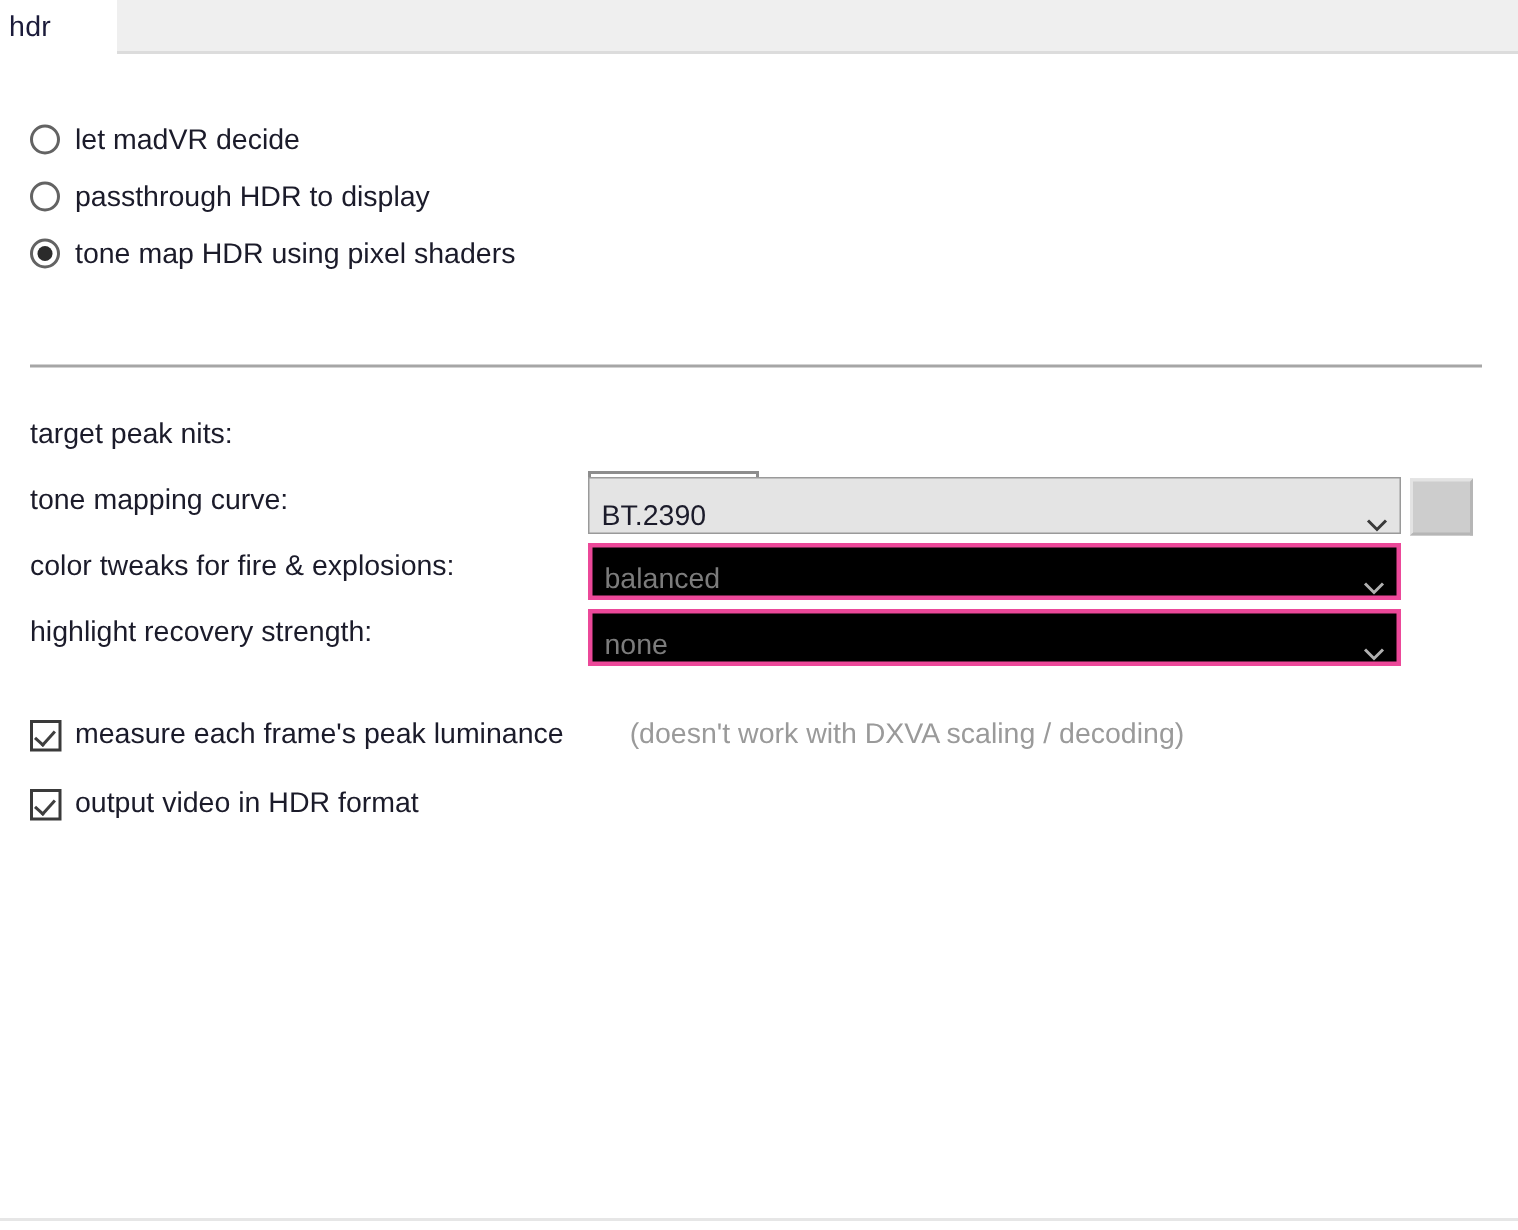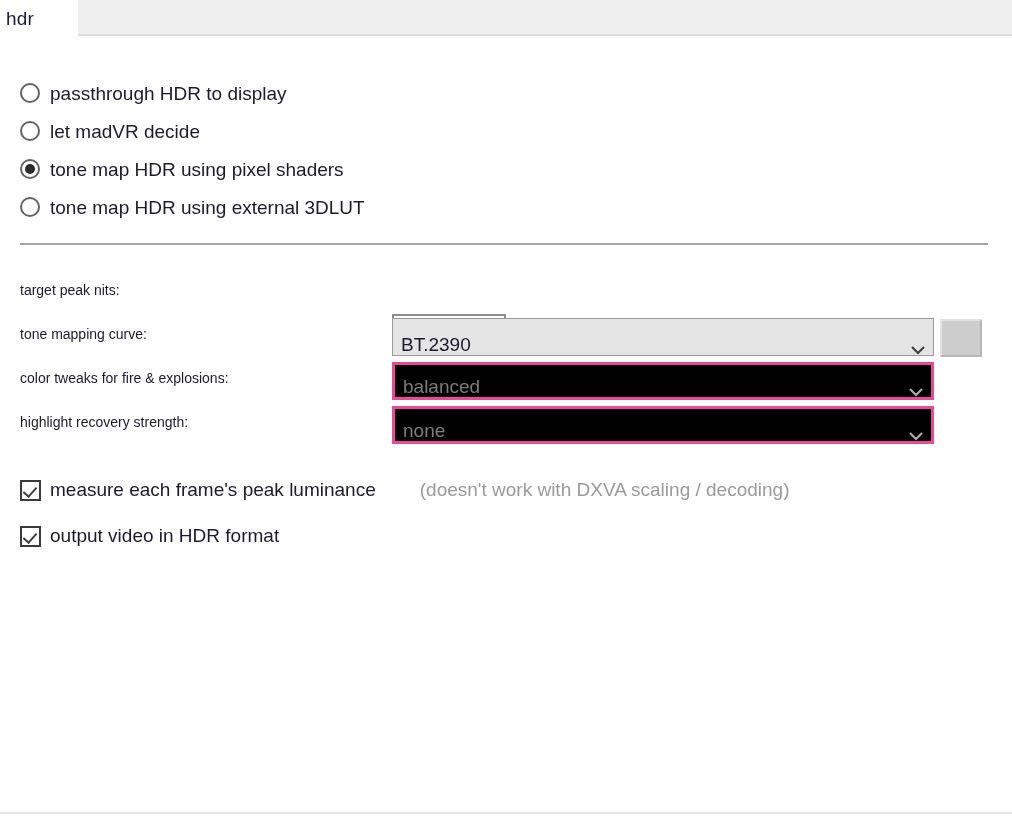--- a/index.html
+++ b/index.html
@@ -117,21 +117,21 @@
     width: 1012px;
   }
   .field-row {
     position: relative;
     height: 44px;
   }
   .field-label {
     position: absolute;
     left: 20px;
     top: 10px;
-    font-size: 14px;
+    font-size: 19px;
     line-height: 20px;
     color: #1b1b2a;
     white-space: nowrap;
   }
 
   .text-input {
     position: absolute;
     left: 392px;
     top: 4px;
     width: 114px;
@@ -266,37 +266,33 @@
     <span class="tab-label">hdr</span>
   </div>
 </div>
 
 <div class="content">
 
   <div class="radio-group">
 
     <div class="radio-row">
       <span class="radio-mark"></span>
-      <span class="radio-label">passthrough HDR to display</span>
+      <span class="radio-label">let madVR decide</span>
     </div>
 
     <div class="radio-row">
       <span class="radio-mark"></span>
-      <span class="radio-label">let madVR decide</span>
+      <span class="radio-label">passthrough HDR to display</span>
     </div>
 
     <div class="radio-row">
       <span class="radio-mark checked"></span>
       <span class="radio-label">tone map HDR using pixel shaders</span>
     </div>
 
-    <div class="radio-row">
-      <span class="radio-mark"></span>
-      <span class="radio-label">tone map HDR using external 3DLUT</span>
-    </div>
 
   </div>
 
   <div class="divider"></div>
 
   <div class="fields">
 
     <div class="field-row">
       <span class="field-label">target peak nits:</span>
       <input class="text-input" type="text" value="1000" style="">

